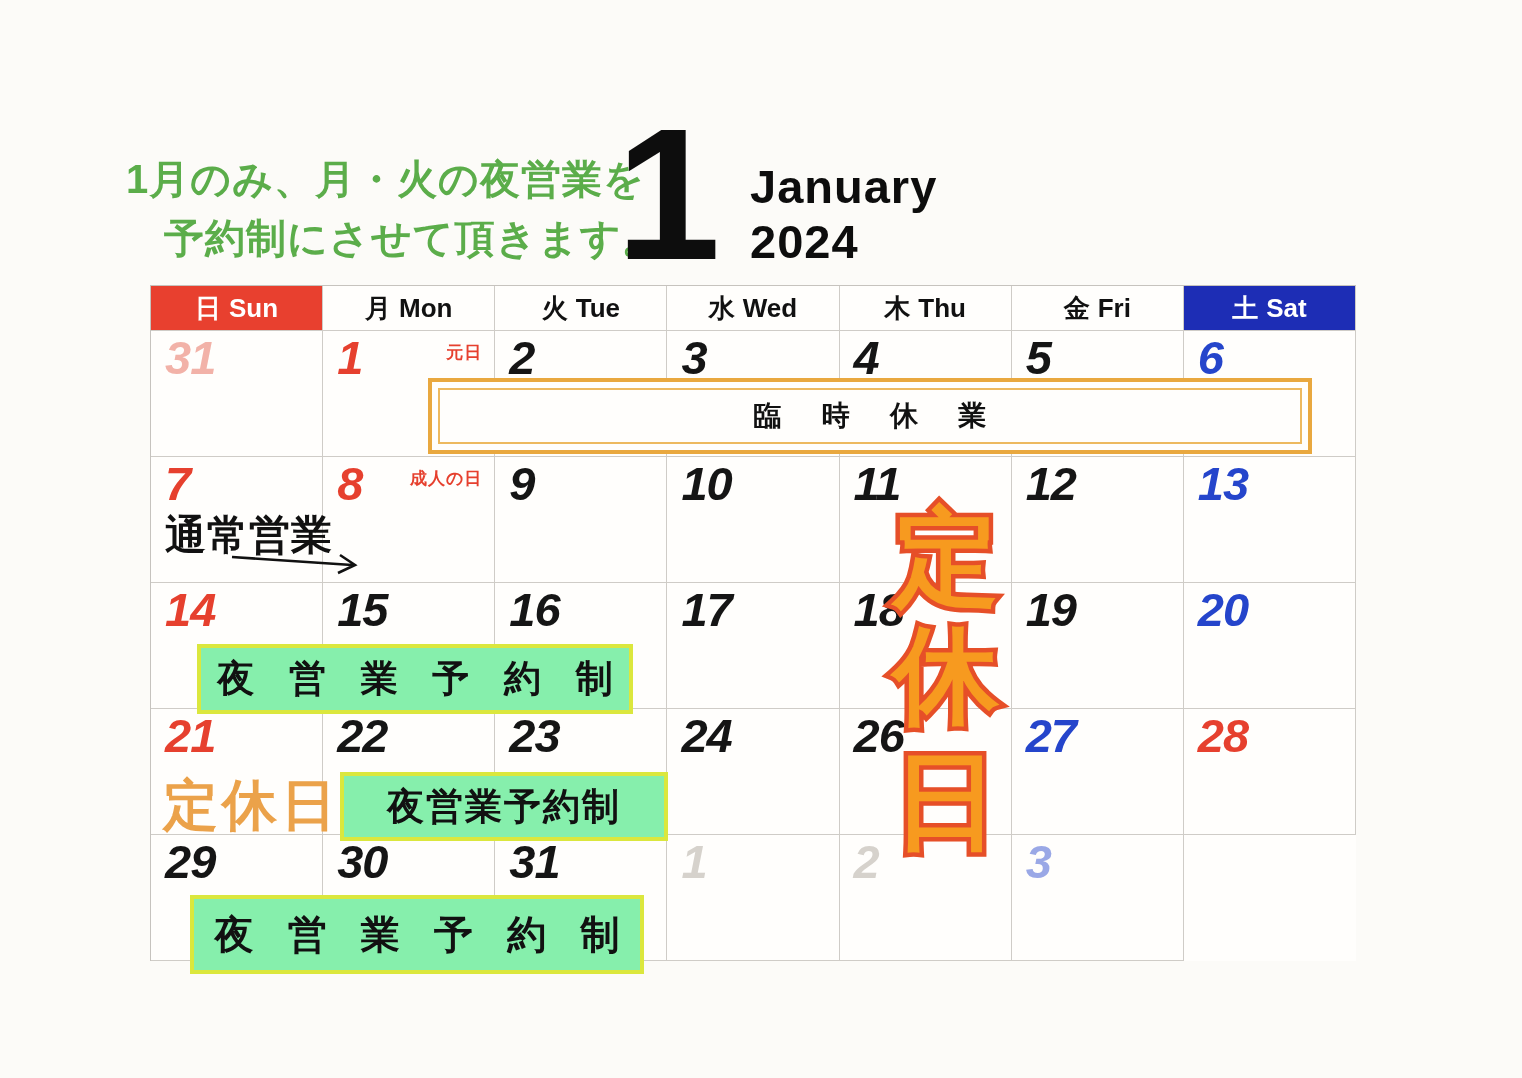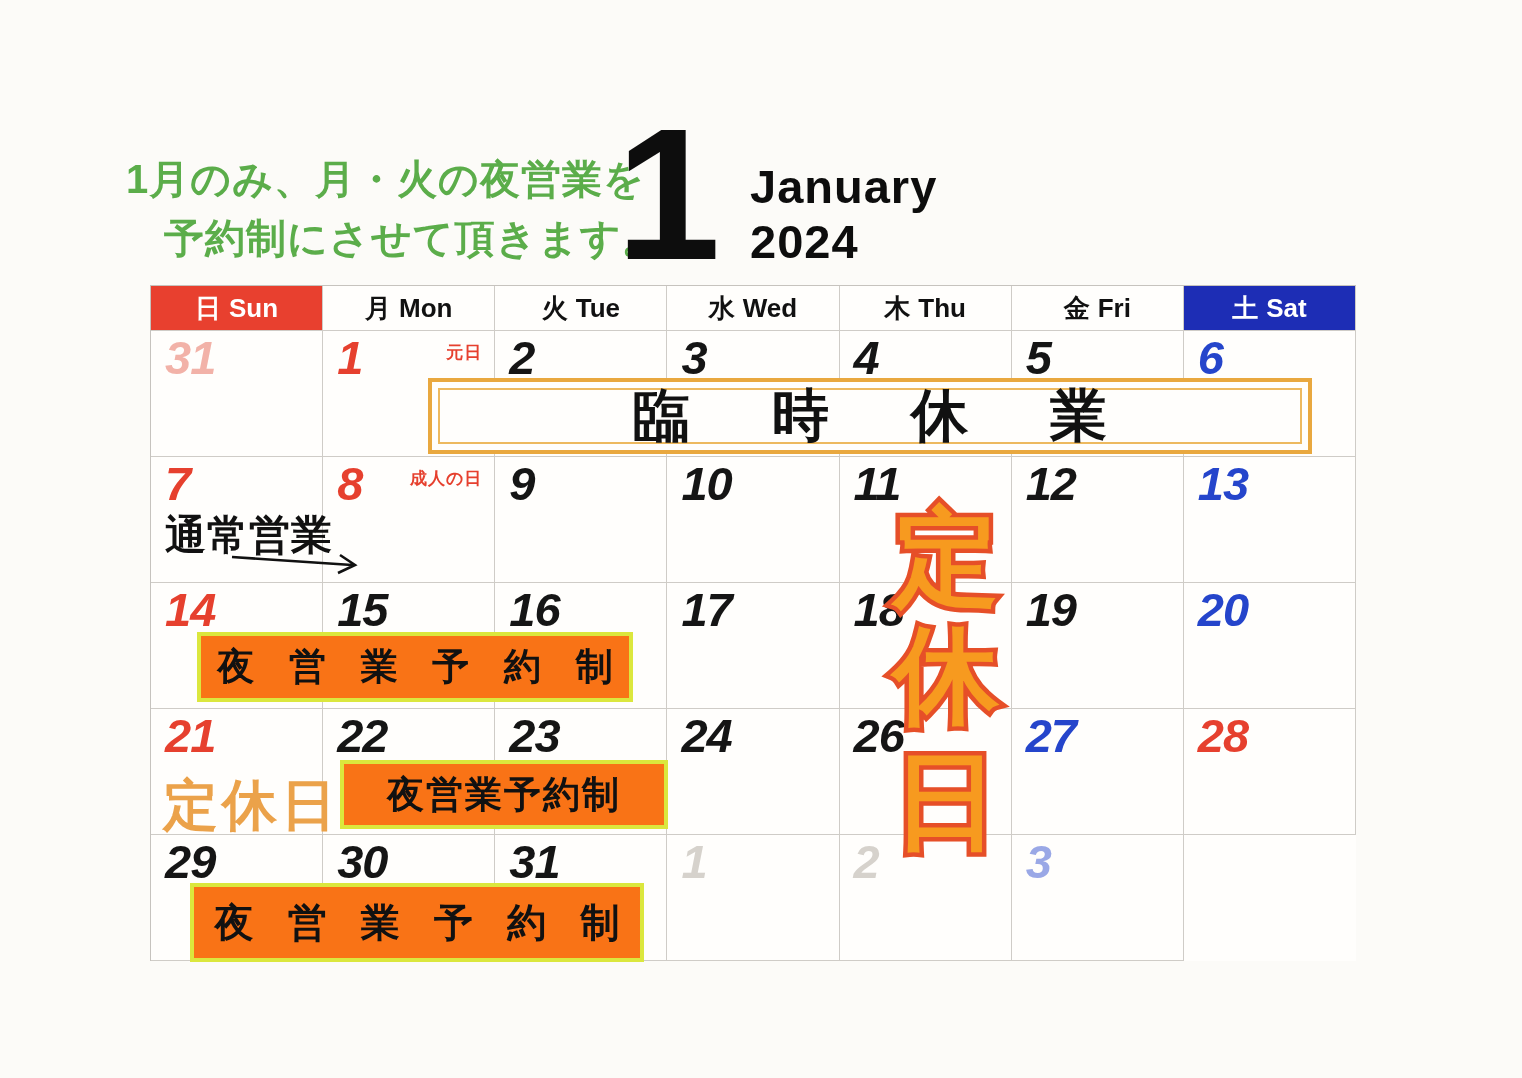--- a/index.html
+++ b/index.html
@@ -69,21 +69,21 @@
 
   
   .ov { position:absolute; }
 
   .box-rinji {
     left:277px; top:92px; width:884px; height:76px;
     background:#fffefc;
     border:4px solid #e9a83f;
     box-shadow: inset 0 0 0 6px #fffefc, inset 0 0 0 8px #edb95f;
     display:flex; align-items:center; justify-content:center;
-    font-size:57px; font-weight:900; color:#111;
+    font-size:28px; font-weight:900; color:#111;
     letter-spacing:0.58em; text-indent:0.58em; white-space:nowrap;
   }
 
   .normal-biz {
     left:14px; top:222px;
     font-size:41px; font-weight:700; color:#111; letter-spacing:1px;
     white-space:nowrap;
   }
   .arrow-svg { left:78px; top:262px; width:132px; height:30px; }
 
@@ -92,24 +92,24 @@
     font-family:"Liberation Sans","DejaVu Sans",sans-serif;
     font-size:106px; font-weight:900;
     fill:#f79a1f; stroke:#e64f28; stroke-width:9px;
     paint-order:stroke; text-anchor:middle;
   }
   .v1 { top:204px; }
   .v2 { top:322px; }
   .v3 { top:448px; }
 
   .box-night {
-    background:#f97316;
+    background:#86efac;
     border:4px solid #dbe73d;
     display:flex; align-items:center; justify-content:center;
-    font-weight:900; color:#111; white-space:nowrap;
+    font-weight:900; color:#111; white-space:nowrap;margin-top:12px;
   }
   .w3 { left:46px;  top:346px; width:436px; height:70px; font-size:37px; letter-spacing:0.33em; text-indent:0.33em; }
   .w4 { left:189px; top:474px; width:328px; height:69px; font-size:37px; letter-spacing:2px; }
   .w5 { left:39px;  top:597px; width:454px; height:79px; font-size:39px; letter-spacing:0.3em; text-indent:0.3em; }
 
   .holiday-note {
     left:12px; top:483px;
     font-size:55px; font-weight:900; color:#eba24a; letter-spacing:4px;
     white-space:nowrap;
   }

